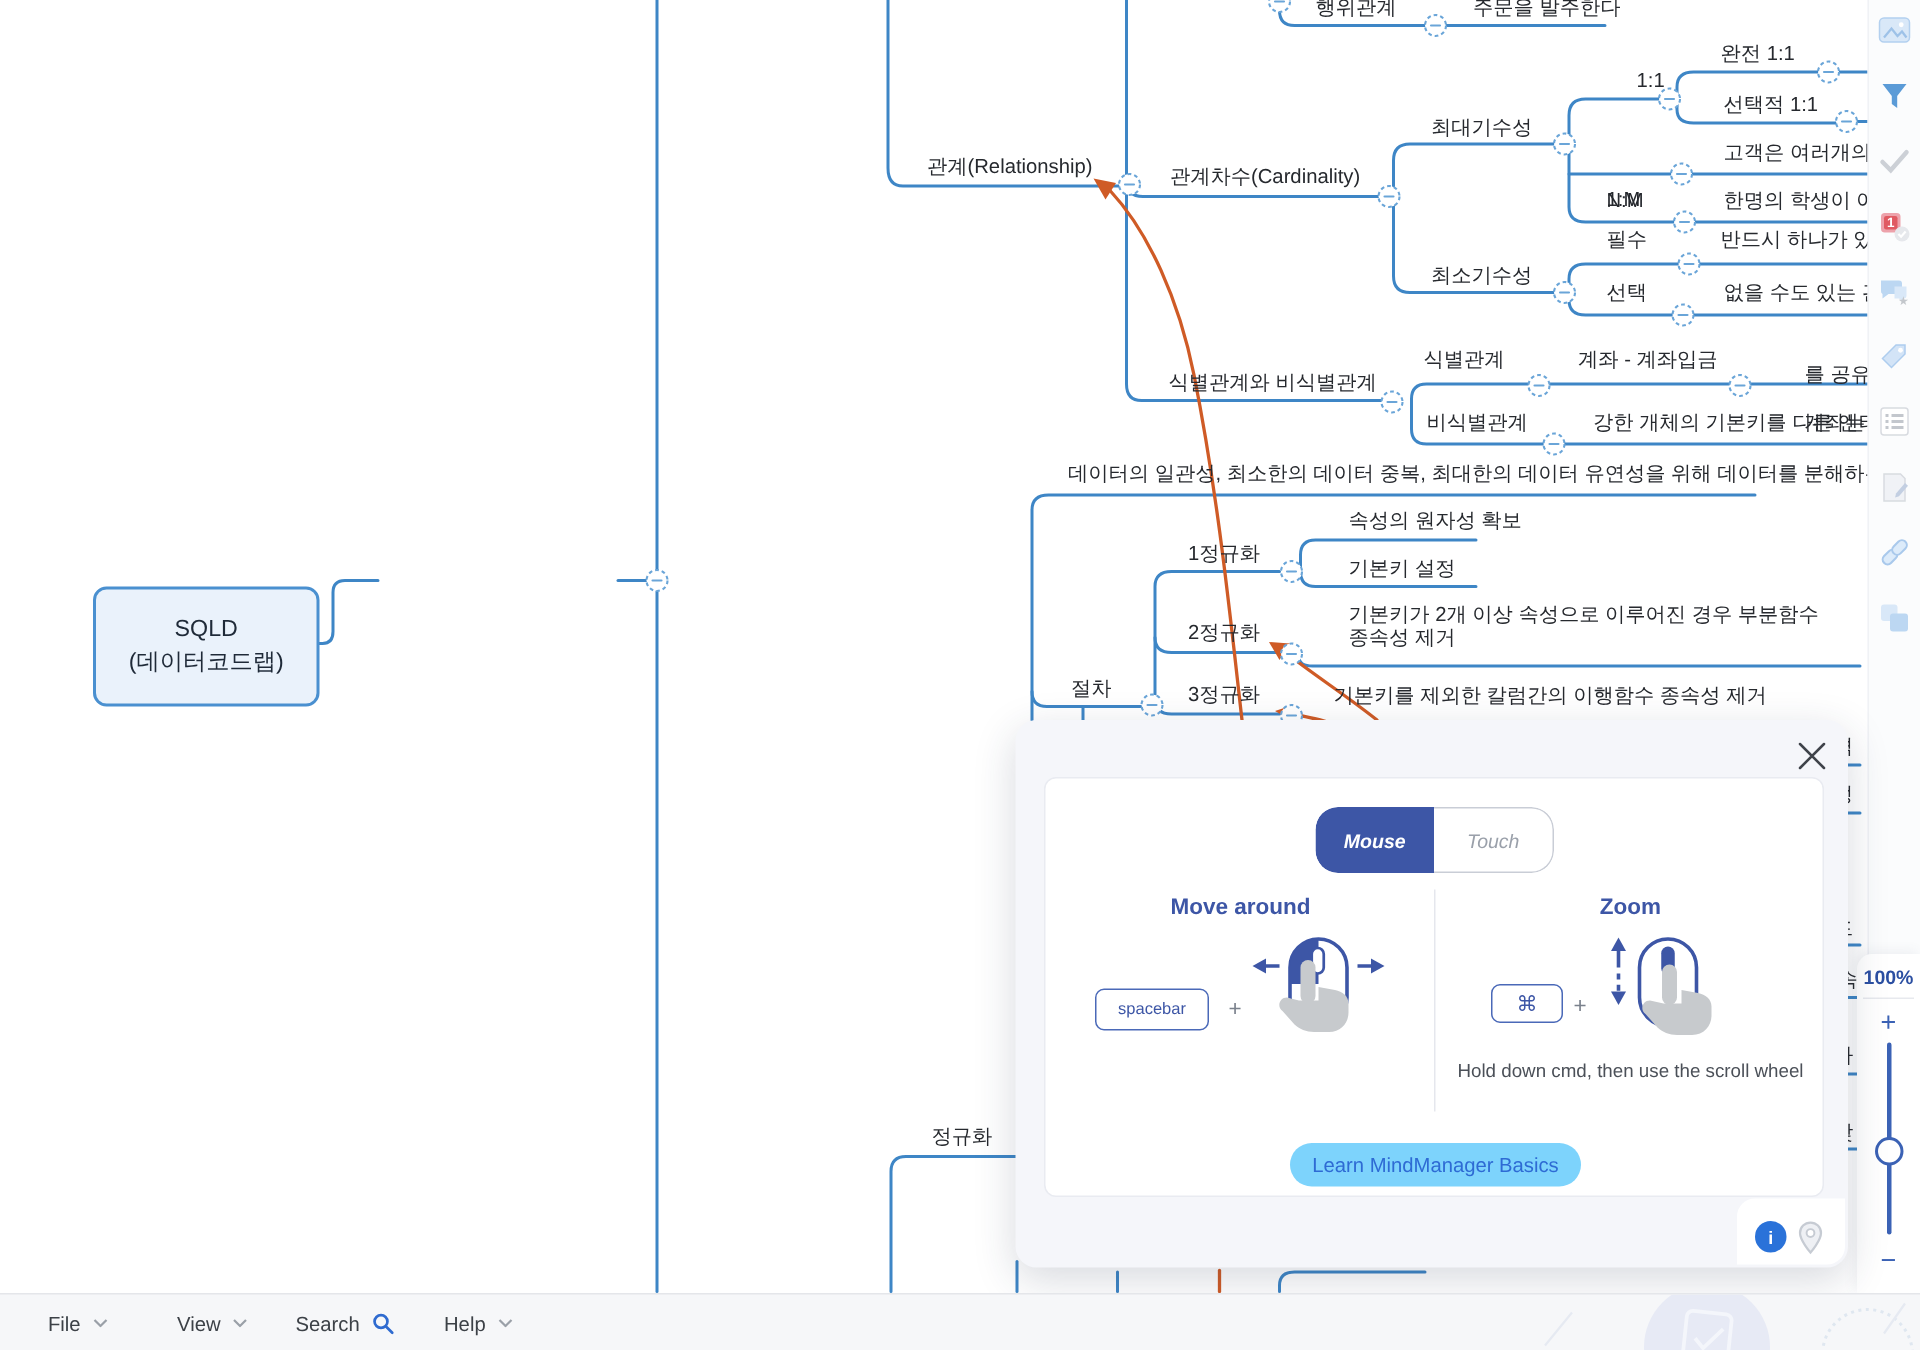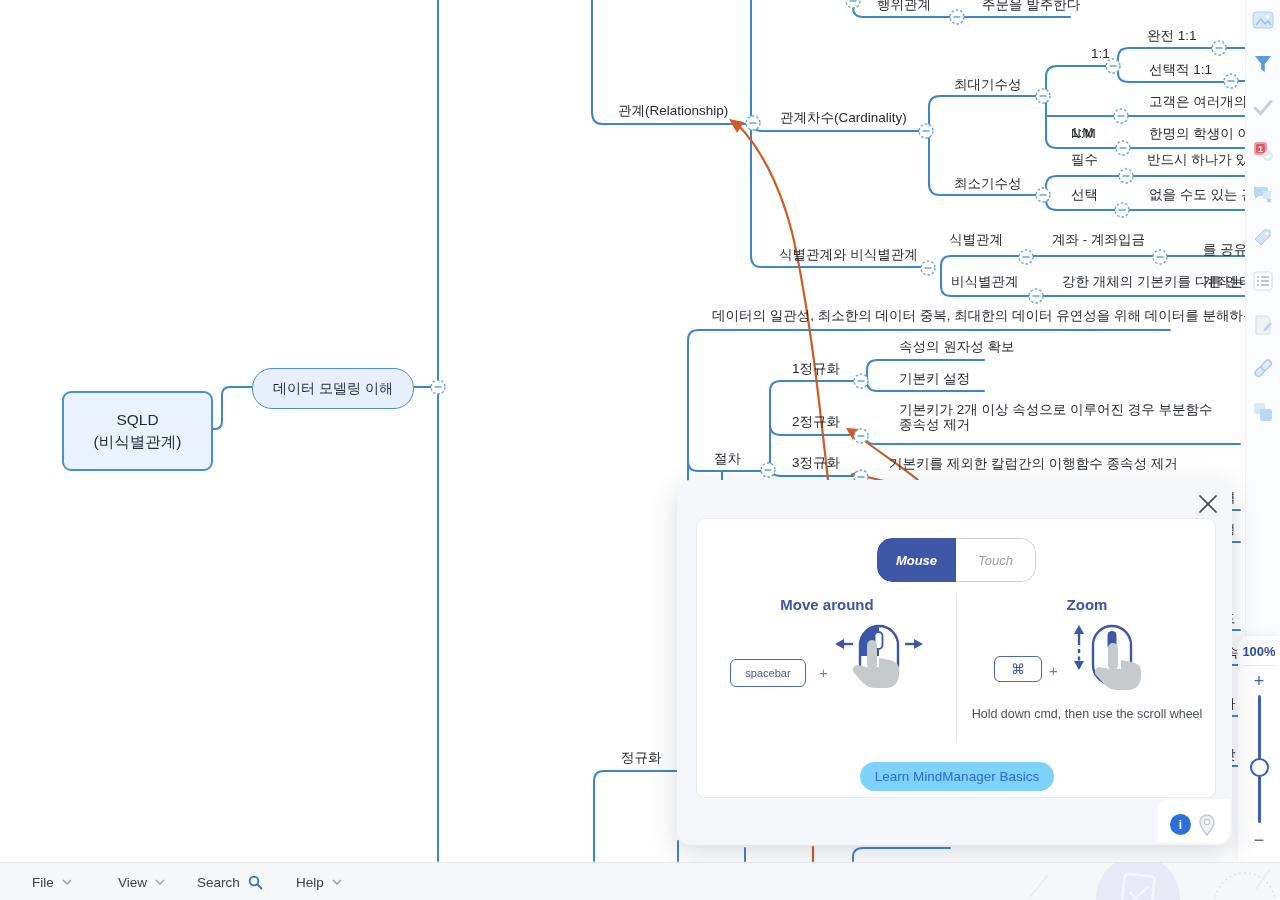--- a/index.html
+++ b/index.html
@@ -167,23 +167,22 @@
           <path d="M765,470 h6"></path>
           <path d="M858,381 h6"></path>
         <path d="M858,436 h6"></path>
           <path d="M858,477 h6"></path>
       </g>
     </g>
   </svg>
 
   <div id="root-node">
     <span>SQLD</span>
-    <span>(비식별관계)</span>
+    <span>(데이터코드랩)</span>
   </div>
-  <div id="main-topic">데이터 모델링 이해</div>
   <div id="topic-layer">
       <span class="topic" style="left: 877px; top: -3px;">행위관계</span>
       <span class="topic" style="left: 982px; top: -3px;">주문을 발주한다</span>
       <span class="topic" style="left: 618px; top: 103px;">관계(Relationship)</span>
       <span class="topic" style="left: 780px; top: 110px;">관계차수(Cardinality)</span>
       <span class="topic" style="left: 954px; top: 77px;">최대기수성</span>
       <span class="topic" style="left: 1071px; top: 46px; margin-left: 20px;">1:1</span>
       <span class="topic" style="left: 1147px; top: 28px;">완전 1:1</span>
       <span class="topic" style="left: 1149px; top: 62px;">선택적 1:1</span>
       <span class="topic" style="left: 1071px; top: 94px; margin-top: 31px;">1:M</span>

